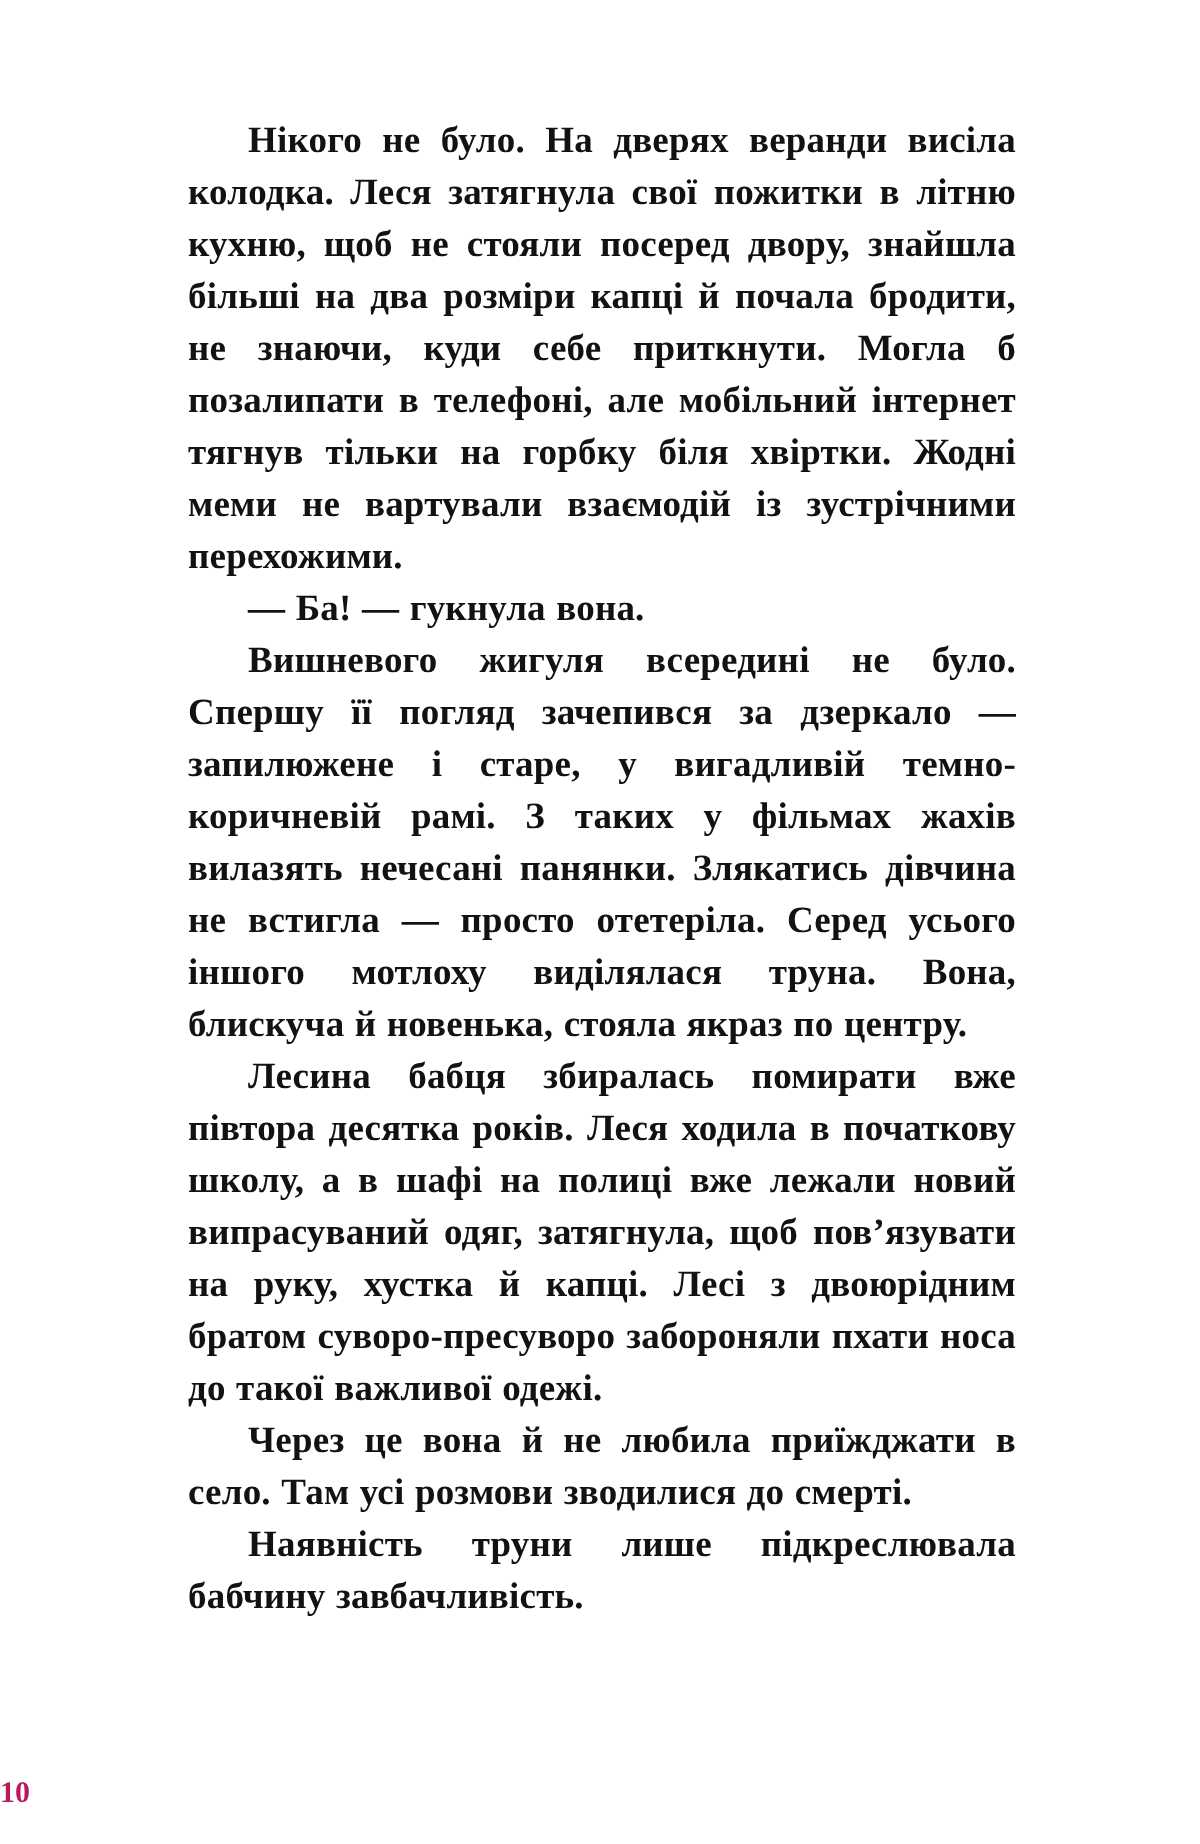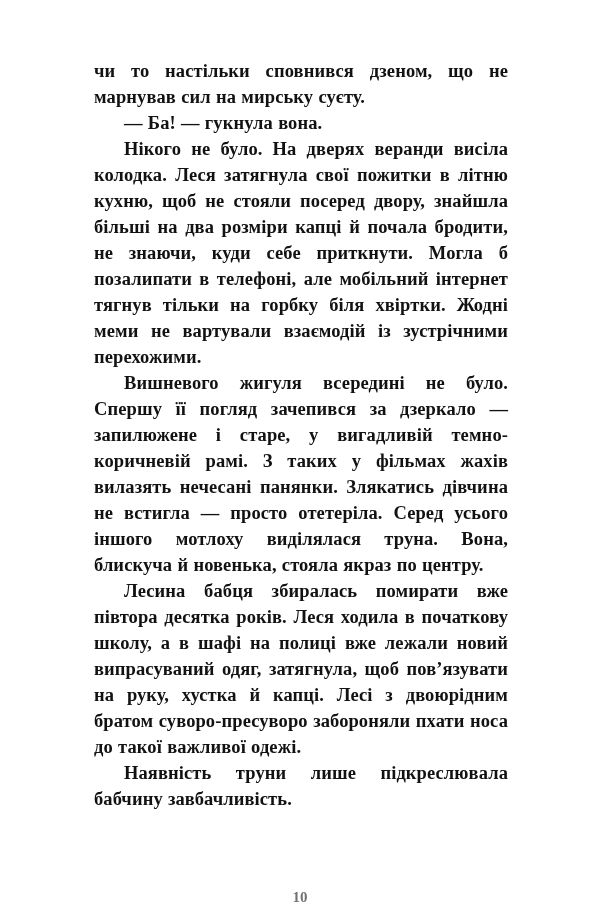--- a/index.html
+++ b/index.html
@@ -36,32 +36,32 @@
     word-spacing: 0.5px;
   }
   .text-block p.indent {
     text-indent: 30px;
   }
   .page-number {
     position: absolute;
     left: 0;
     bottom: 16px;
     width: 100%;
-    text-align: center;
+    text-align: left;
     font-size: 15px;
     font-weight: 700;
-    color: #737373;
+    color: #be185d;
   }
 </style>
 </head>
 <body>
 
 <div class="page">
   <div class="text-block">
-    <p>чи то настільки сповнився дзеном, що не марнував сил на мирську суєту.</p>
+    <p class="indent">Нікого не було. На дверях веранди висіла колодка. Леся затягнула свої пожитки в літню кухню, щоб не стояли посеред двору, знайшла більші на два розміри капці й почала бродити, не знаючи, куди себе приткнути. Могла б позалипати в телефоні, але мобільний інтернет тягнув тільки на горбку біля хвіртки. Жодні меми не вартували взаємодій із зустрічними перехожими.</p>
     <p class="indent">— Ба! — гукнула вона.</p>
-    <p class="indent">Нікого не було. На дверях веранди висіла колодка. Леся затягнула свої пожитки в літню кухню, щоб не стояли посеред двору, знайшла більші на два розміри капці й почала бродити, не знаючи, куди себе приткнути. Могла б позалипати в телефоні, але мобільний інтернет тягнув тільки на горбку біля хвіртки. Жодні меми не вартували взаємодій із зустрічними перехожими.</p>
     <p class="indent">Вишневого жигуля всередині не було. Спершу її погляд зачепився за дзеркало — запилюжене і старе, у вигадливій темно-коричневій рамі. З таких у фільмах жахів вилазять нечесані панянки. Злякатись дівчина не встигла — просто отетеріла. Серед усього іншого мотлоху виділялася труна. Вона, блискуча й новенька, стояла якраз по центру.</p>
     <p class="indent">Лесина бабця збиралась помирати вже півтора десятка років. Леся ходила в початкову школу, а в шафі на полиці вже лежали новий випрасуваний одяг, затягнула, щоб пов’язувати на руку, хустка й капці. Лесі з двоюрідним братом суворо-пресуворо забороняли пхати носа до такої важливої одежі.</p>
+    <p class="indent">Через це вона й не любила приїжджати в село. Там усі розмови зводилися до смерті.</p>
     <p class="indent">Наявність труни лише підкреслювала бабчину завбачливість.</p>
   </div>
   <div class="page-number">10</div>
 </div>
 
 </body></html>

